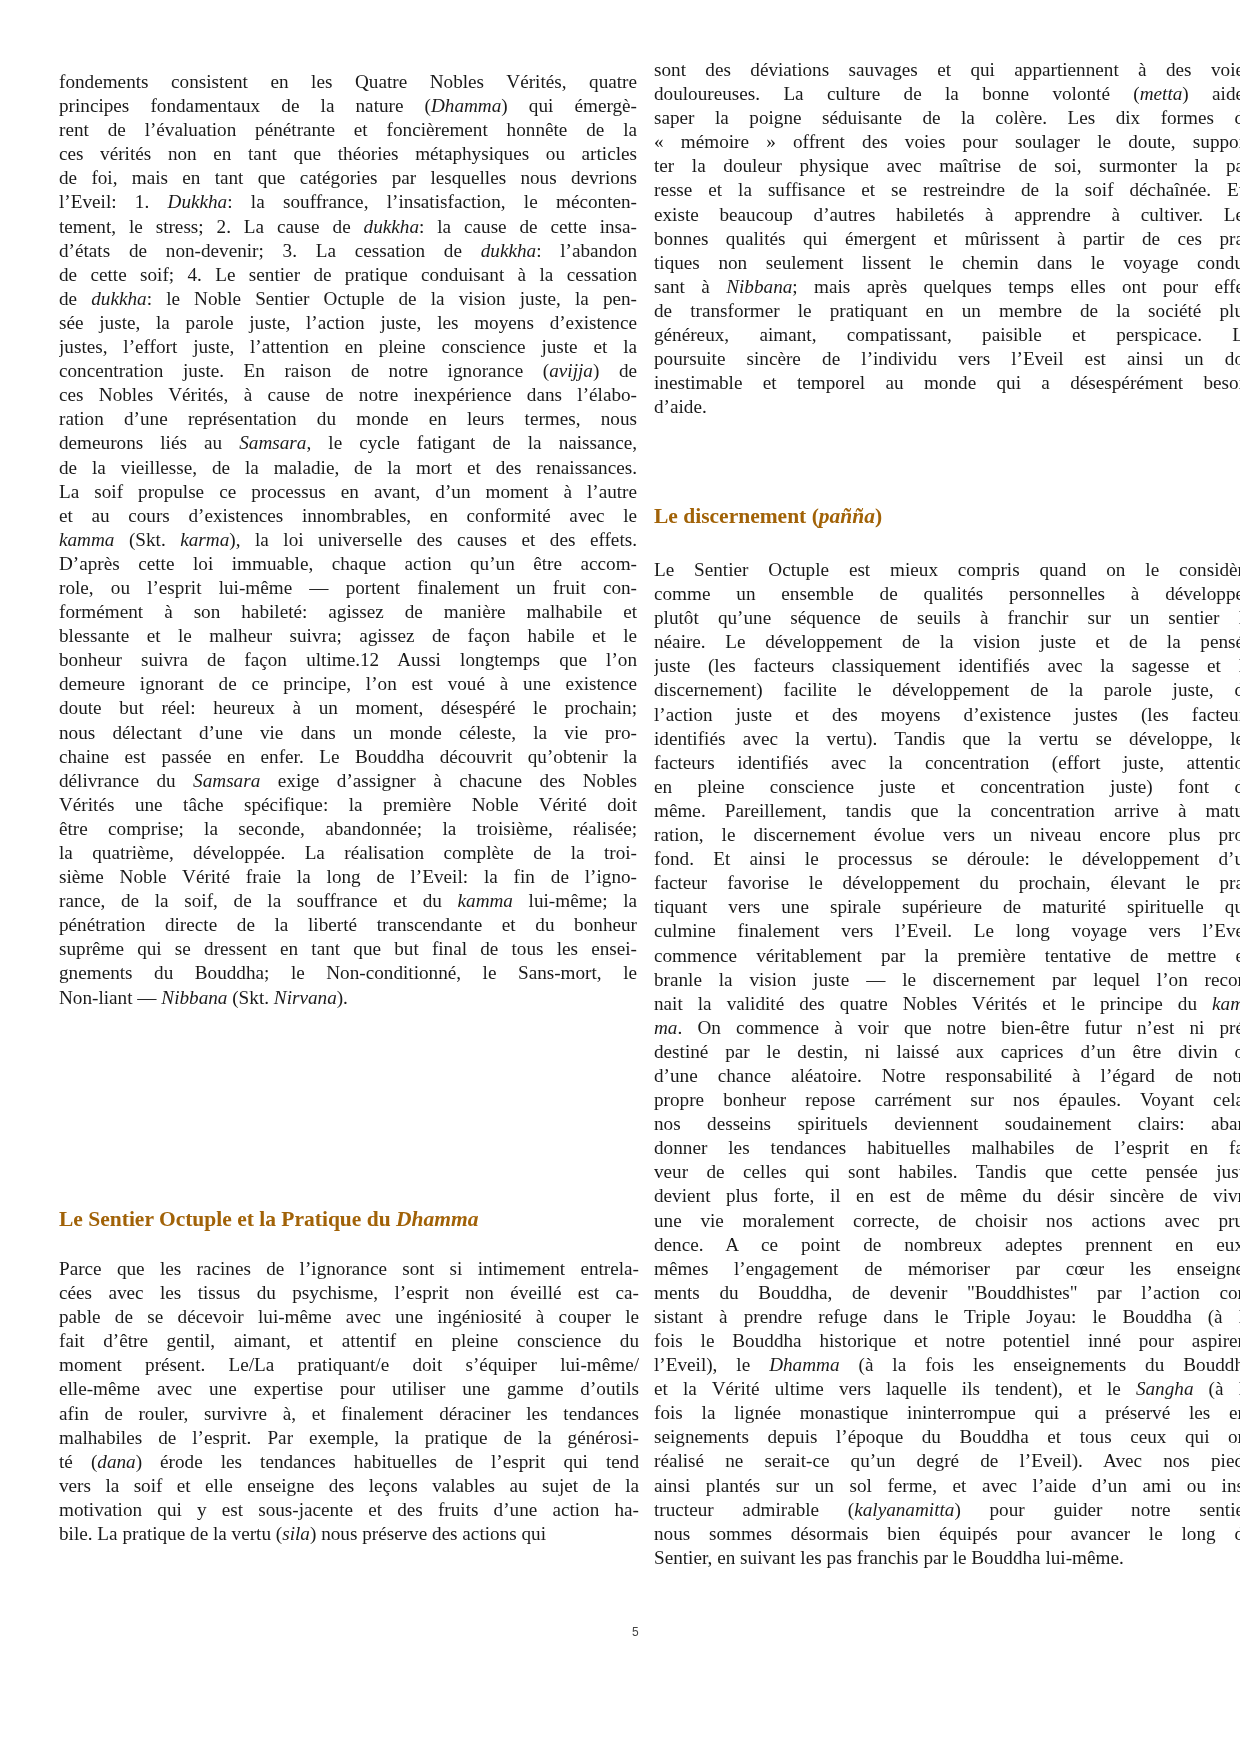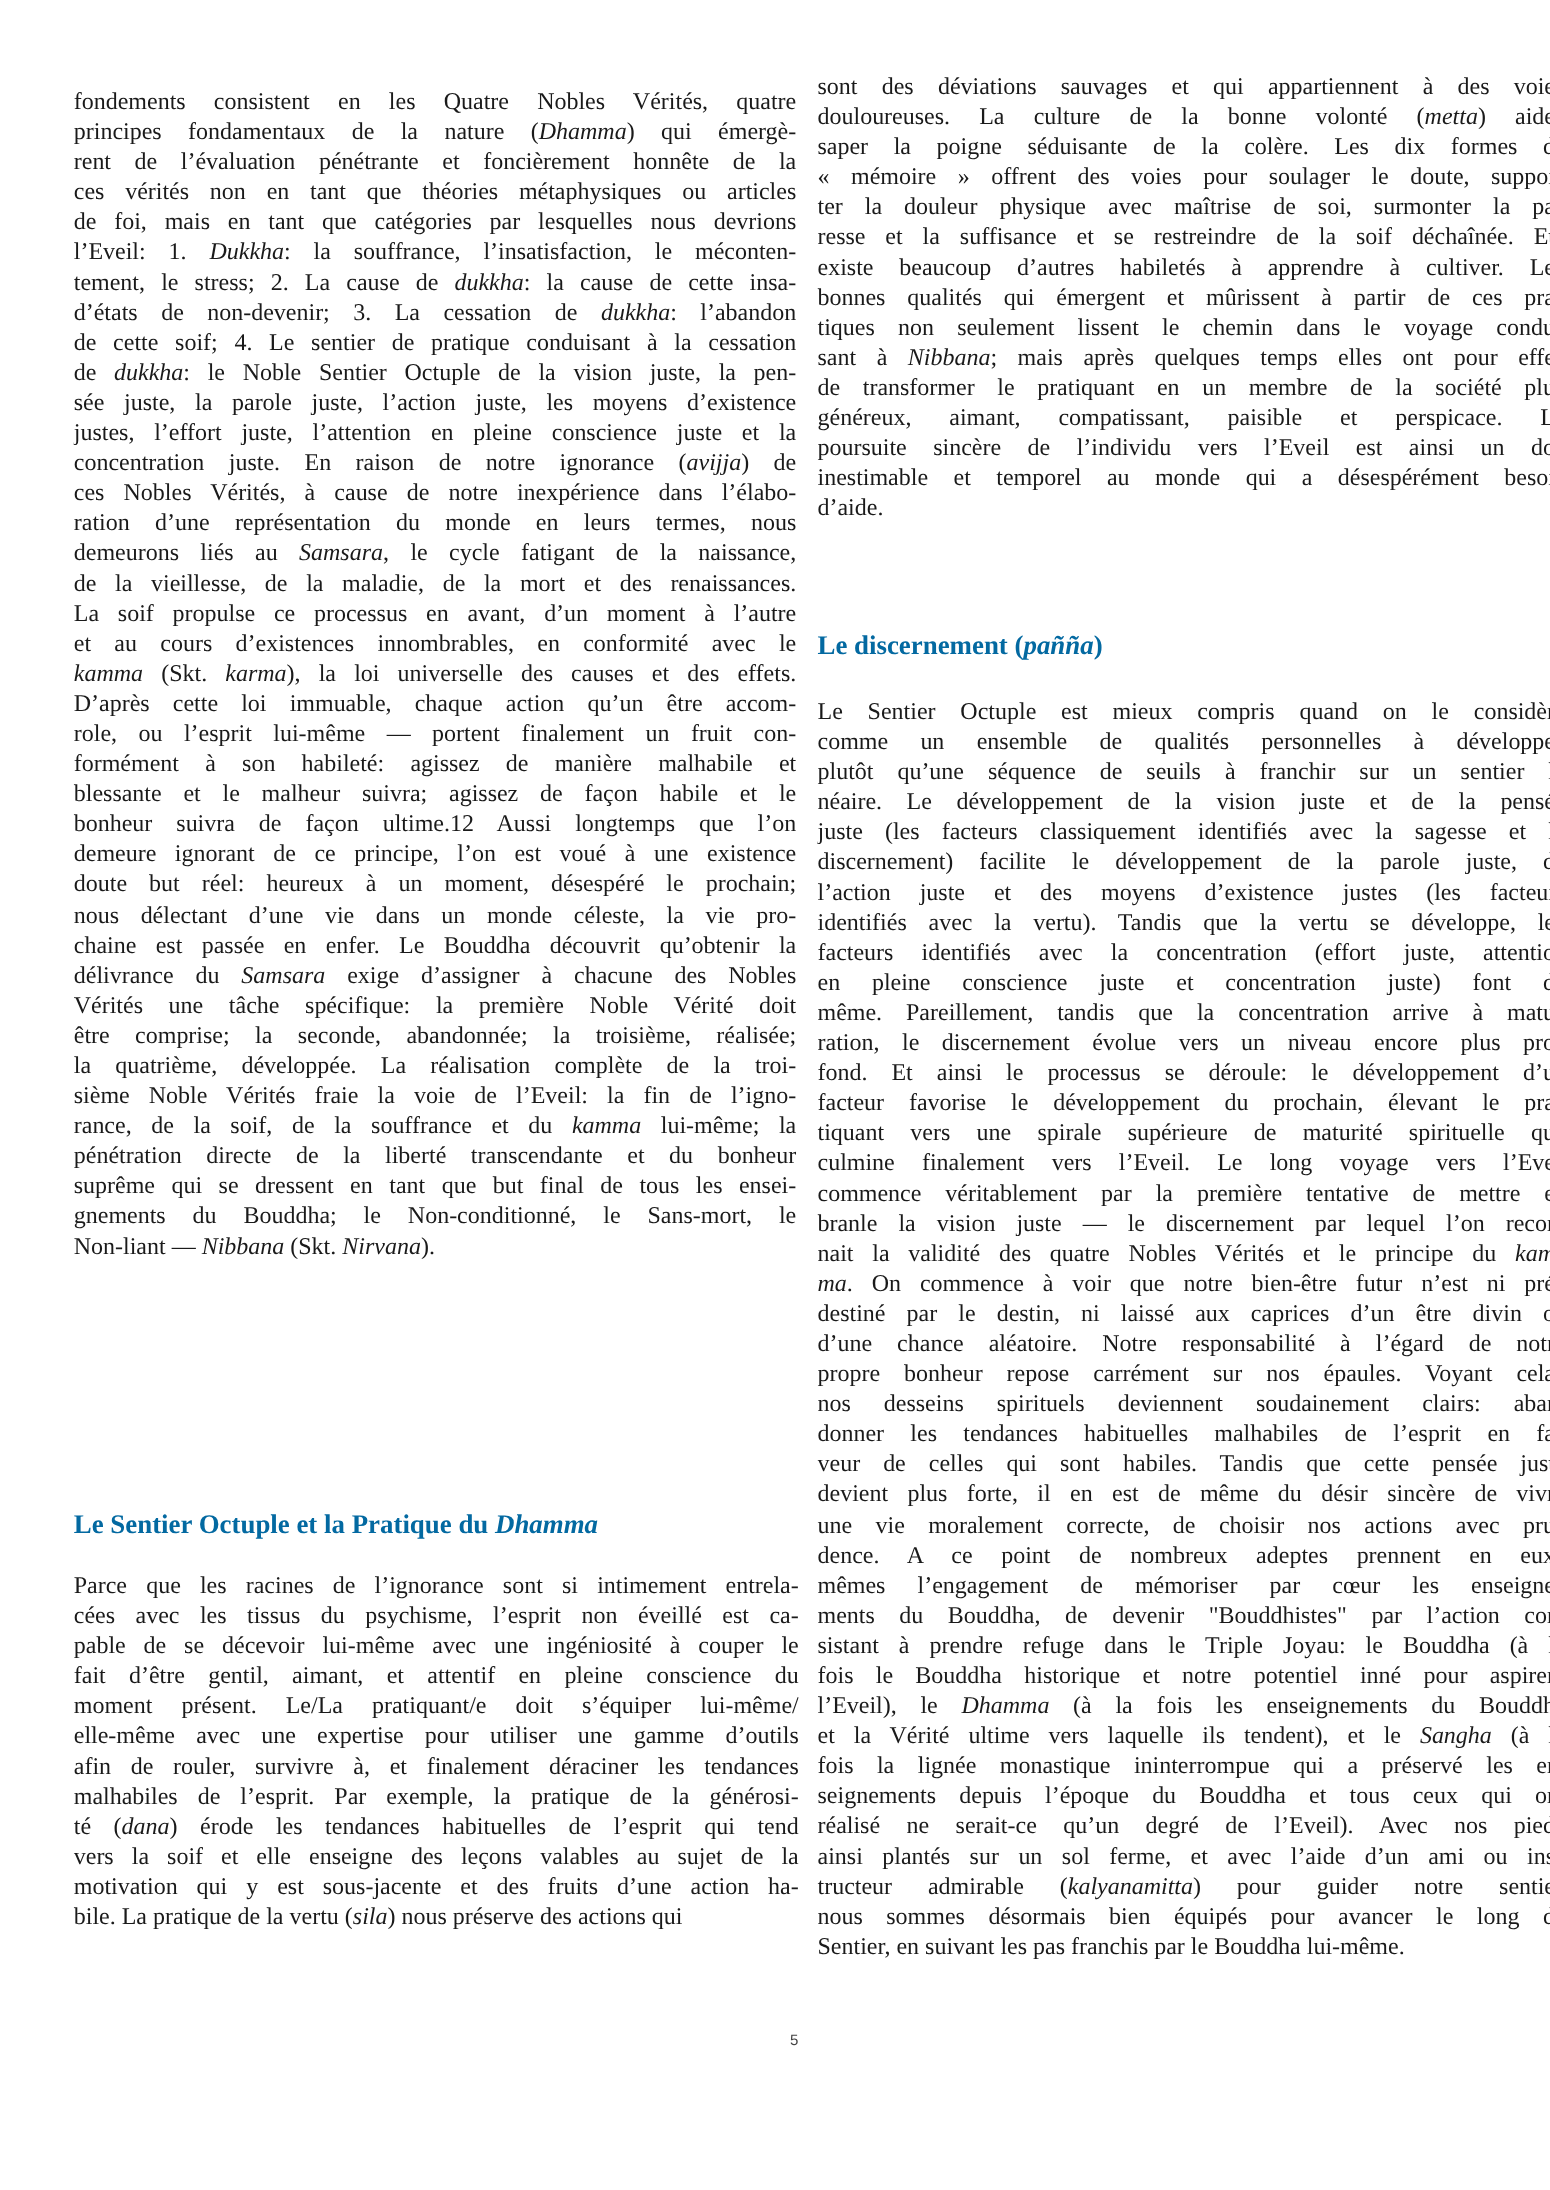--- a/index.html
+++ b/index.html
@@ -16,21 +16,21 @@
   #col-left { left: 59px; top: 70px; width: 580px; }
   #col-right { left: 654px; top: 58px; width: 590px; overflow: hidden; }
   .justify-line {
     display: block; text-align: justify; text-align-last: justify; white-space: normal;
     height: 24.1px; overflow: hidden;
   }
   #col-left .justify-line { width: 578px; }
   #col-right .justify-line { width: 590px; }
   .last-line { text-align-last: left; }
   .heading {
-    position: absolute; font-weight: bold; font-size: 21.5px; color: #0369a1;
+    position: absolute; font-weight: bold; font-size: 21.5px; color: #a16207;
     white-space: nowrap;
   }
   .heading i { font-style: italic; }
   #heading-left { left: 59px; top: 1207px; }
   #heading-right { left: 654px; top: 504px; }
   #block-left-2 { top: 1257px; }
   #block-right-2 { top: 558px; }
   .page-number {
     position: absolute; left: 632px; top: 1625px; font-size: 12px; color: #444;
     font-family: "Liberation Sans", sans-serif;
@@ -67,21 +67,21 @@
       <span class="justify-line">blessante et le malheur suivra; agissez de façon habile et le</span>
       <span class="justify-line">bonheur suivra de façon ultime.12 Aussi longtemps que l’on</span>
       <span class="justify-line">demeure ignorant de ce principe, l’on est voué à une existence</span>
       <span class="justify-line">doute but réel: heureux à un moment, désespéré le prochain;</span>
       <span class="justify-line">nous  délectant d’une vie dans un monde céleste, la vie pro-</span>
       <span class="justify-line">chaine est passée en enfer. Le Bouddha découvrit qu’obtenir la</span>
       <span class="justify-line">délivrance du <i>Samsara</i> exige d’assigner à chacune des Nobles</span>
       <span class="justify-line">Vérités une tâche spécifique: la première Noble Vérité doit</span>
       <span class="justify-line">être comprise; la seconde, abandonnée; la troisième, réalisée;</span>
       <span class="justify-line">la quatrième, développée. La réalisation complète de la troi-</span>
-      <span class="justify-line">sième Noble Vérités fraie la voie de l’Eveil: la fin de l’igno-</span>
+      <span class="justify-line">sième Noble Vérité fraie la long de l’Eveil: la fin de l’igno-</span>
       <span class="justify-line">rance, de la soif, de la souffrance et du <i>kamma</i> lui-même; la</span>
       <span class="justify-line">pénétration directe de la liberté transcendante et du bonheur</span>
       <span class="justify-line">suprême qui se dressent en tant que but final de tous les ensei-</span>
       <span class="justify-line">gnements du Bouddha; le Non-conditionné, le Sans-mort, le</span>
       <span class="justify-line last-line">Non-liant — <i>Nibbana</i> (Skt. <i>Nirvana</i>).</span>
     </div>
 </div>
 
 <div id="heading-left" class="heading">Le Sentier Octuple et la Pratique du <i>Dhamma</i></div>
 

